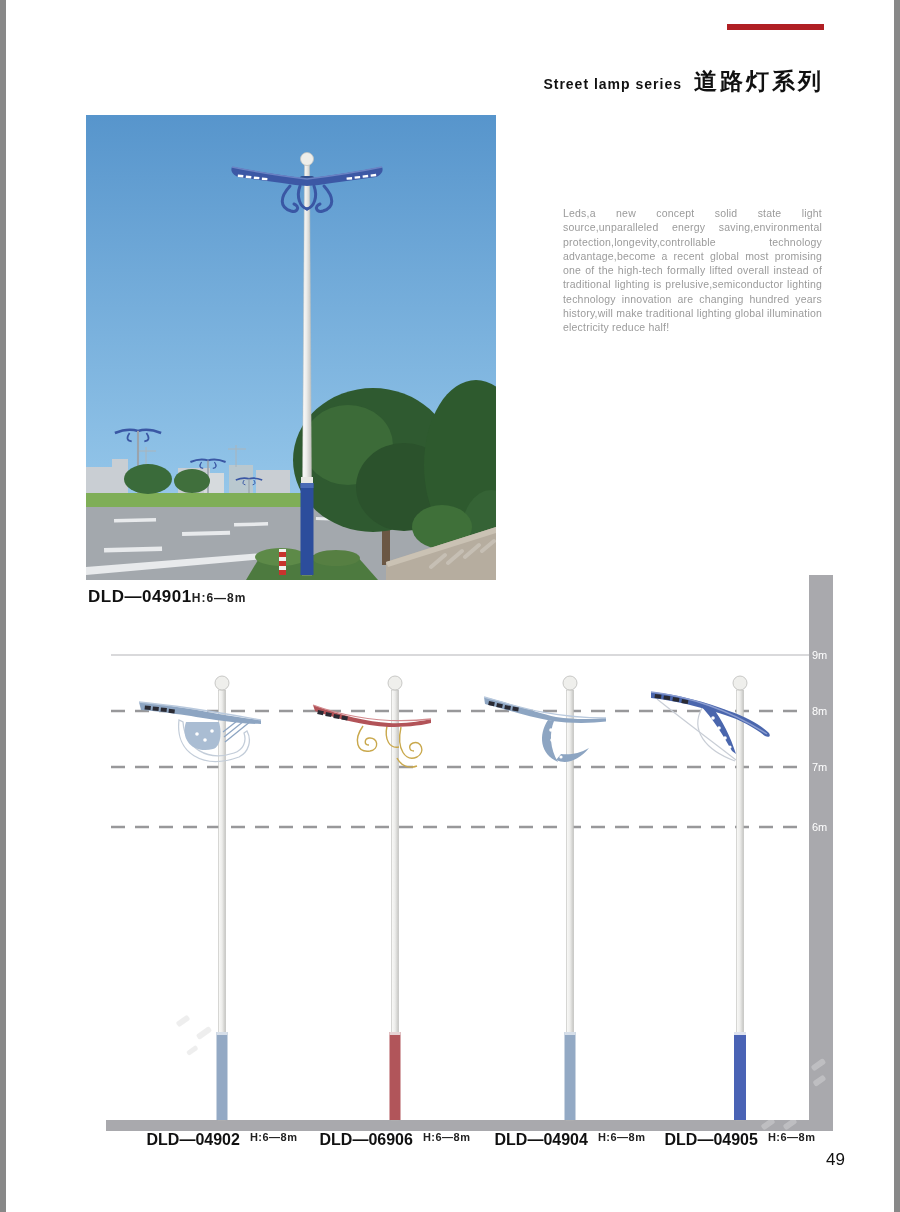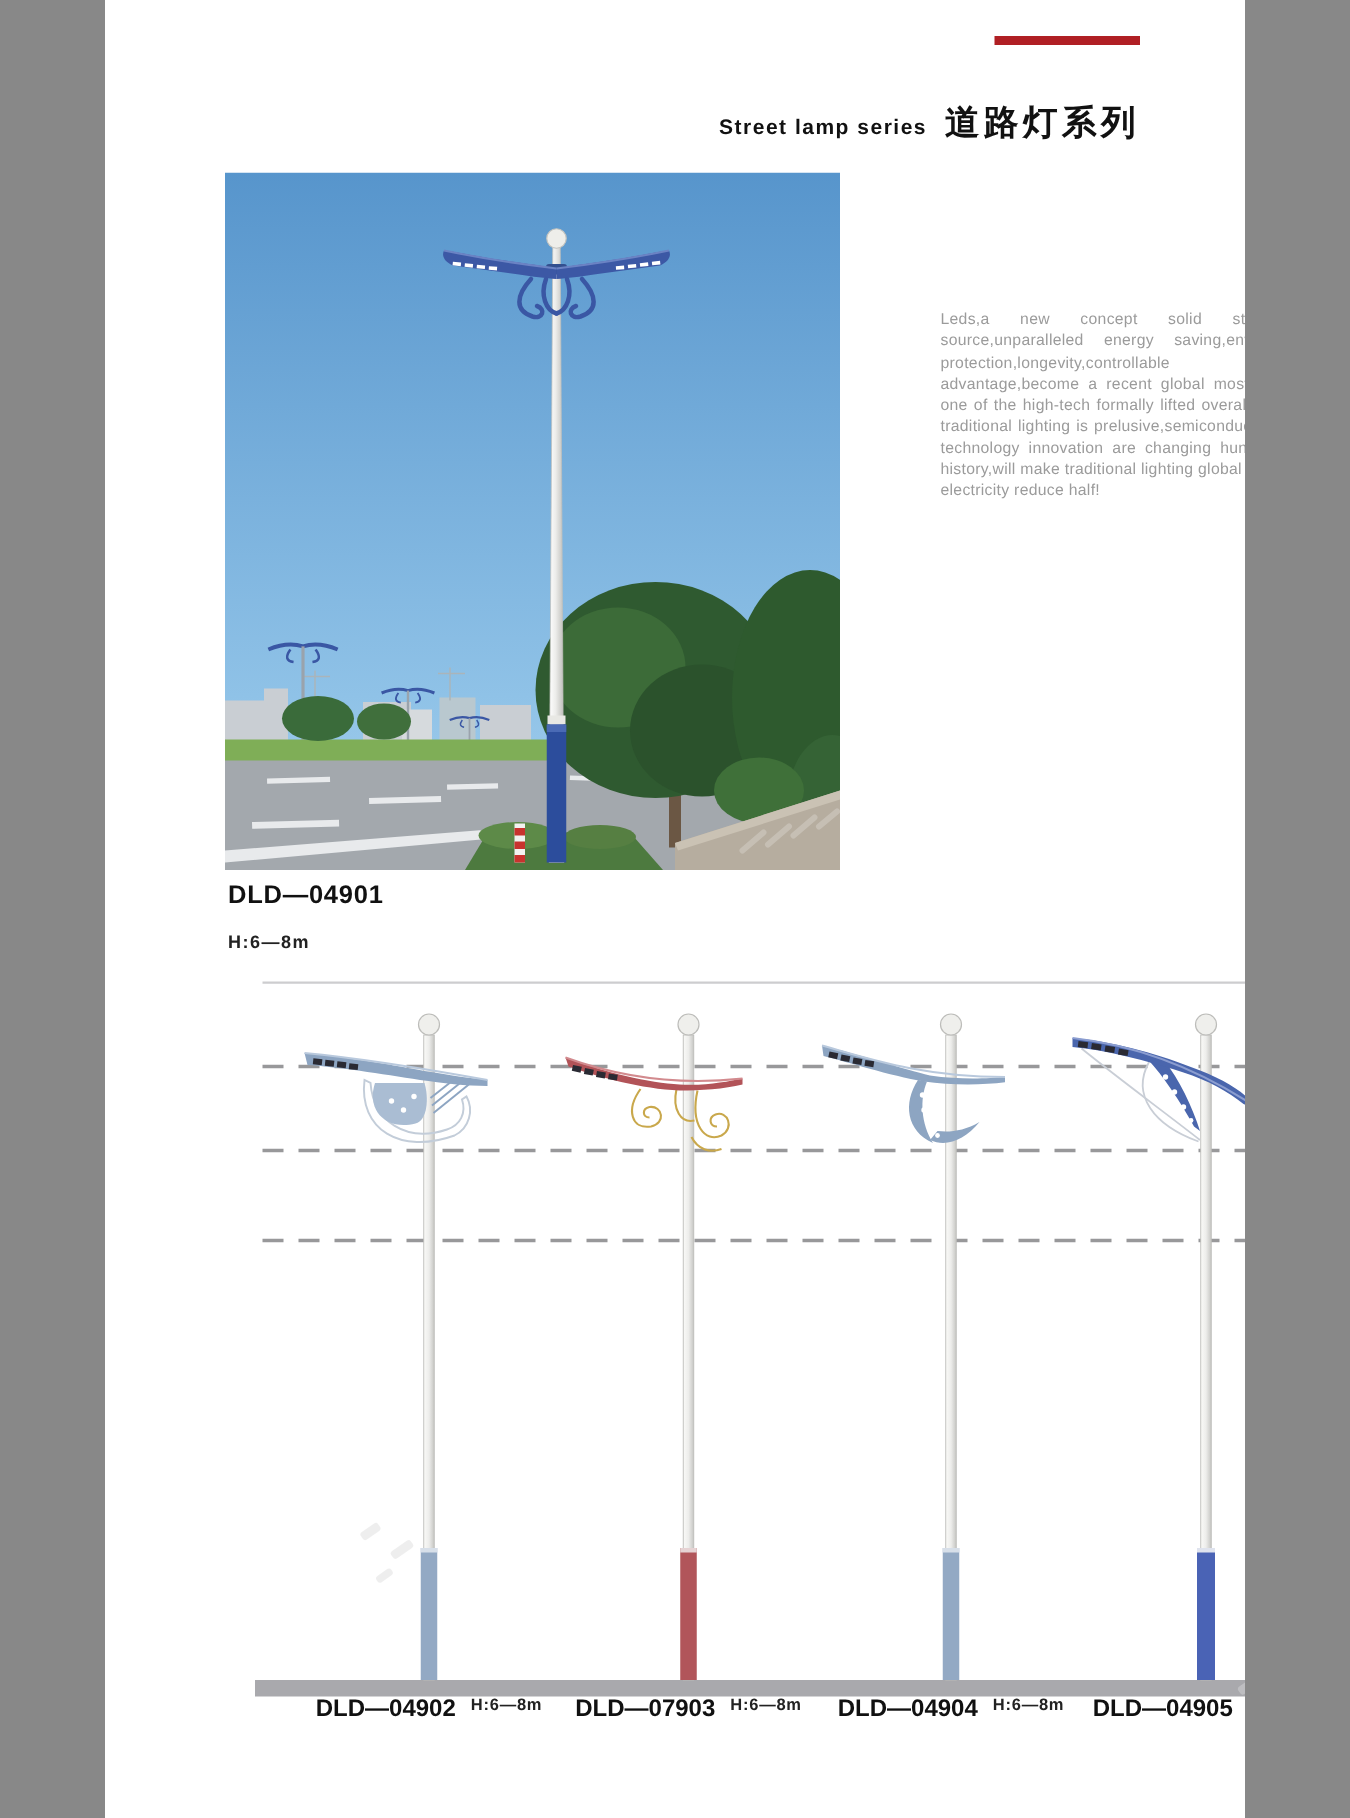--- a/index.html
+++ b/index.html
@@ -1,25 +1,25 @@
 <!DOCTYPE html>
 <html><head>
 <meta charset="utf-8">
 <style>
   html,body{margin:0;padding:0;background:#888;}
   .page{
-    position:relative;width:760px;height:1212px;background:#ffffff;
+    position:relative;width:888px;height:1212px;background:#ffffff;
     margin:0 auto;font-family:"Liberation Sans", sans-serif;overflow:hidden;
   }
   .accent-line{position:absolute;top:24px;right:70px;width:97px;height:6px;background:#b01f24;}
   .header{position:absolute;top:66px;right:70px;display:flex;align-items:baseline;gap:12px;white-space:nowrap;}
   .header .en{font-size:14px;font-weight:bold;color:#111;letter-spacing:1px;}
   .header .zh{font-size:23px;font-weight:bold;color:#111;letter-spacing:3px;text-align:center;}
   .photo{position:absolute;left:80px;top:115px;width:410px;height:465px;}
-  .photo-label{position:absolute;left:82px;top:587px;display:flex;align-items:baseline;gap:14px;white-space:nowrap;flex-direction:column;}
+  .photo-label{position:absolute;left:82px;top:587px;display:flex;align-items:baseline;white-space:nowrap;}
   .photo-label .code{font-size:17px;font-weight:bold;color:#111;letter-spacing:0.5px;}
   .photo-label .spec{font-size:12px;font-weight:bold;color:#222;letter-spacing:1px;}
   .desc{position:absolute;left:557px;top:190px;width:276px;}
   .desc .zh-para{margin:0;text-align:justify;font-size:15px;line-height:21px;letter-spacing:1.5px;color:#3d3d3d;font-weight:600;}
   .desc .led{font-size:21px;letter-spacing:6px;font-weight:600;color:#222;margin-right:6px;}
   .desc .en-para{margin:16px 17px 0 0;text-align:justify;font-size:10.5px;line-height:14.3px;color:#9b9b9b;letter-spacing:0.2px;}
   .drawing{position:absolute;left:95px;top:570px;width:745px;height:595px;}
   .product-labels{position:absolute;left:95px;top:1131px;width:745px;height:30px;}
   .plabel{position:absolute;transform:translateX(-50%);display:flex;align-items:flex-start;gap:10px;white-space:nowrap;}
   .plabel .code{font-size:16px;font-weight:bold;color:#111;}
@@ -301,21 +301,21 @@
       </g>
     </svg>
   </div>
 
   <div class="product-labels">
     <div class="plabel" style="left:121px">
       <span class="code">DLD—04902</span>
       <span class="spec">H:6—8m</span>
     </div>
     <div class="plabel" style="left:294px">
-      <span class="code">DLD—07903</span>
+      <span class="code">DLD—06906</span>
       <span class="spec">H:6—8m</span>
     </div>
     <div class="plabel" style="left:469px">
       <span class="code">DLD—04904</span>
       <span class="spec">H:6—8m</span>
     </div>
     <div class="plabel" style="left:639px">
       <span class="code">DLD—04905</span>
       <span class="spec">H:6—8m</span>
     </div>

